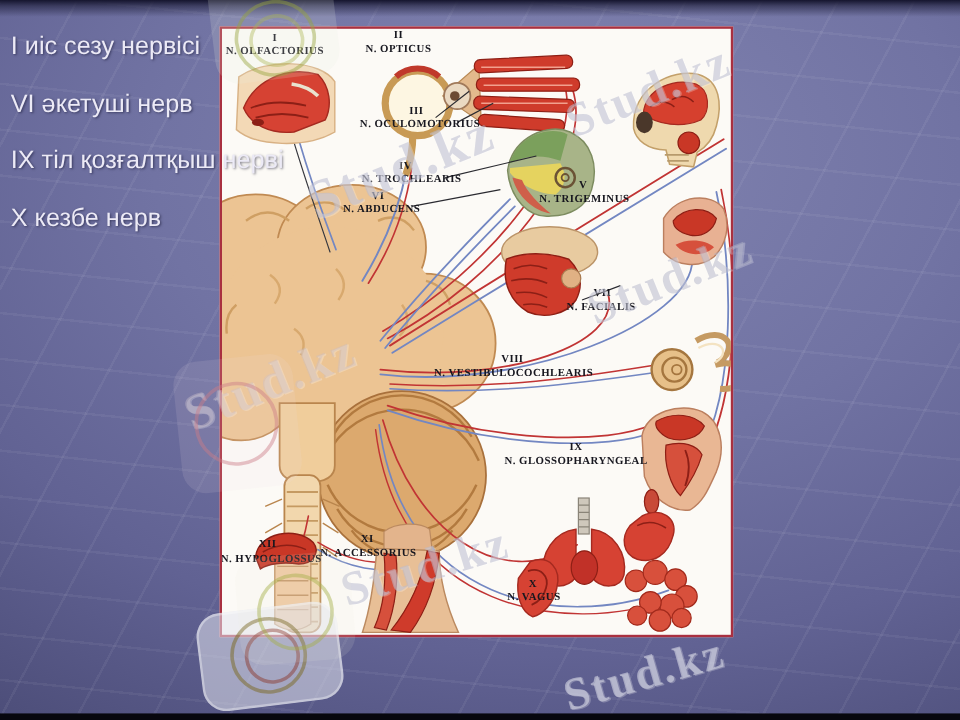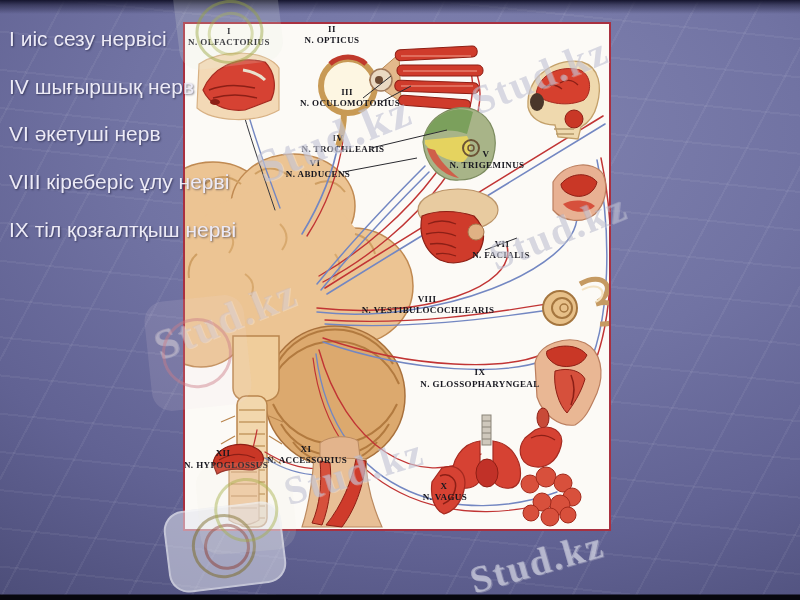--- a/index.html
+++ b/index.html
@@ -47,24 +47,23 @@
   .logo-4 .ring{position:absolute;left:16px;top:16px;width:58px;height:58px;border-radius:50%;
     border:3px solid rgba(165,175,70,.45);}
 </style>
 </head>
 <body>
 
 <div class="slide">
 
   <div class="nerve-list">
     <div class="nerve-item">I иіс сезу нервісі</div>
-    <div class="nerve-item">IV шығыршық нерв</div>
     <div class="nerve-item">VI әкетуші нерв</div>
-    <div class="nerve-item">VIII кіреберіс ұлу нерві</div>
     <div class="nerve-item">IX тіл қозғалтқыш нерві</div>
+    <div class="nerve-item">X кезбе нерв</div>
   </div>
 
   <div class="panel">
     <svg width="424" height="505" viewBox="0 0 424 505">
 
       <g>
         <ellipse cx="28" cy="188" rx="58" ry="50" fill="#ecc493" stroke="#c08a52" stroke-width="1.5"></ellipse>
         <ellipse cx="108" cy="182" rx="62" ry="52" fill="#ecc493" stroke="#c08a52" stroke-width="1.5"></ellipse>
         <ellipse cx="168" cy="262" rx="60" ry="58" fill="#ecc493" stroke="#c08a52" stroke-width="1.5"></ellipse>
         <ellipse cx="16" cy="285" rx="52" ry="58" fill="#ecc493" stroke="#c08a52" stroke-width="1.5"></ellipse>

